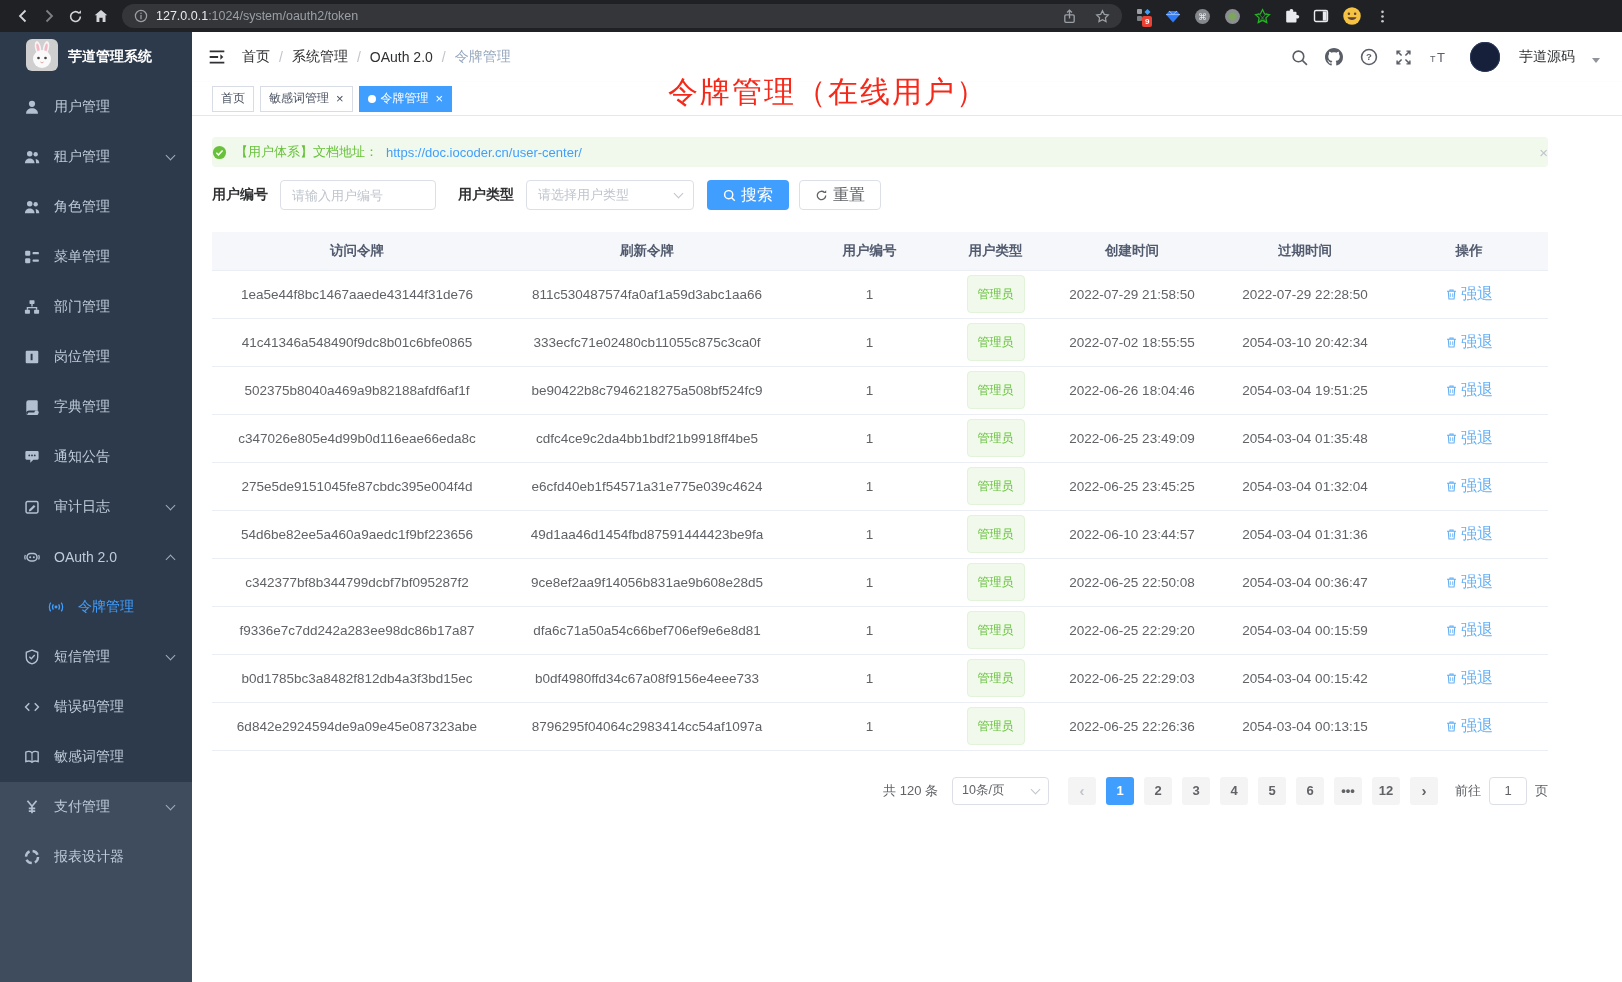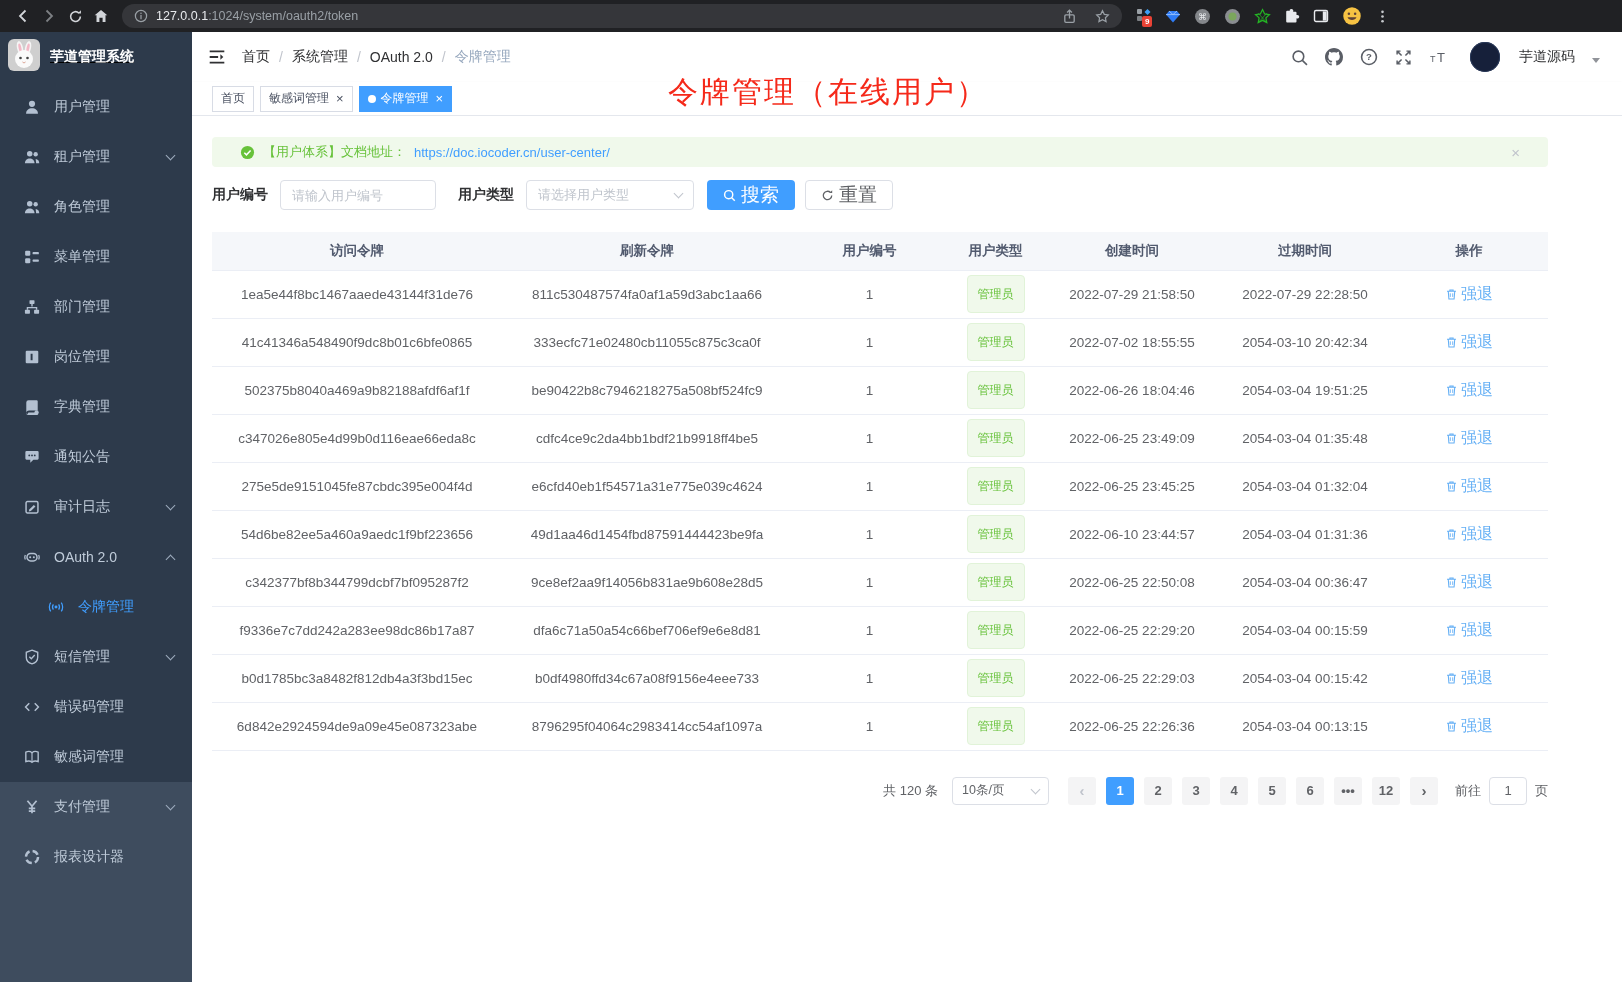--- a/index.html
+++ b/index.html
@@ -19,21 +19,21 @@
   .ext-icons { display:flex; align-items:center; gap:13px; margin-left:14px; }
   .ext { position:relative; display:flex; }
   .ext-badge { position:absolute; left:6px; top:8px; background:#e94235; color:#fff; font-size:8px;
     padding:1px 3px; border-radius:2px; font-weight:bold; }
 
   
   .app { display:flex; height:950px; }
 
   
   .sidebar { width:192px; background:#2d3a4b; display:flex; flex-direction:column; flex-shrink:0; }
-  .logo-row { height:50px; display:flex; align-items:center; gap:10px; padding-left:8px; flex-shrink:0;text-decoration:underline; }
+  .logo-row { height:50px; display:flex; align-items:center; gap:10px; padding-left:26px; flex-shrink:0; }
   .logo-title { color:#fff; font-size:14px; font-weight:bold; }
   .menu-item { height:50px; display:flex; align-items:center; color:#bfcbd9; font-size:14px;
     padding:0 18px 0 24px; cursor:pointer; }
   .menu-item .mi-icon { width:17px; display:flex; margin-right:13px; color:#b3c0d1; }
   .menu-item.sub { padding-left:48px; }
   .menu-item.active { color:#409eff; }
   .menu-item.active .mi-icon { color:#409eff; }
   .chev { margin-left:auto; width:7px; height:7px; border-right:1.5px solid #9fadbf;
     border-bottom:1.5px solid #9fadbf; transform:rotate(45deg); margin-top:-3px; }
   .chev.up { transform:rotate(-135deg); margin-top:4px; }
@@ -65,36 +65,36 @@
   .tag-close { font-size:13px; line-height:1; margin-left:2px; }
 
   .annotation { position:absolute; left:476px; top:40px; font-size:30px; letter-spacing:2px;
     color:#f5291a; font-weight:400; z-index:20; white-space:nowrap; }
 
   
   .content { padding:21px 0 0 20px; background:#fff; flex:1; }
   .content-inner { width:1336px; }
 
   .alert { height:30px; background:#f0f9eb; border-radius:4px; display:flex; align-items:center;
-    gap:8px; padding:0 28px; font-size:13px; color:#67c23a; }
+    gap:8px; padding:0 0; font-size:13px; color:#67c23a; }
   .alert-link { color:#409eff; cursor:pointer; }
   .alert-close { margin-left:auto; color:#c0c4cc; font-size:15px; cursor:pointer; }
 
   .filter-row { margin-top:13px; display:flex; align-items:center; }
   .f-label { font-size:14px; font-weight:bold; color:#303133; margin-right:12px; }
   .f-input { width:156px; height:30px; border:1px solid #dcdfe6; border-radius:4px; padding:0 11px;
     font-size:13px; color:#606266; outline:none; font-family:inherit; }
   .f-input::placeholder { color:#bfc4cc; }
   .f-select { width:168px; height:30px; border:1px solid #dcdfe6; border-radius:4px; display:flex;
     align-items:center; justify-content:space-between; padding:0 11px; font-size:13px; color:#bfc4cc;
     cursor:pointer; }
   .sel-chev { width:7px; height:7px; border-right:1.3px solid #c0c4cc; border-bottom:1.3px solid #c0c4cc;
     transform:rotate(45deg); margin-top:-3px; }
   .gap22 { width:22px; } .gap13 { width:13px; } .gap10 { width:10px; }
-  .btn { height:30px; border-radius:4px; font-size:19px; display:inline-flex; align-items:center;
+  .btn { height:30px; border-radius:4px; font-size:16px; display:inline-flex; align-items:center;
     gap:5px; padding:0 15px; cursor:pointer; border:1px solid transparent; font-family:inherit; }
   .btn-primary { background:#409eff; color:#fff; }
   .btn-plain { background:#fff; border-color:#dcdfe6; color:#606266; }
 
   table.data-table { margin-top:22px; width:1336px; border-collapse:collapse; text-align:center;
     font-size:13.5px; color:#606266; }
   .data-table thead th { height:38px; background:#f5f7fa; color:#515a6e; font-weight:bold;
     font-size:13.5px; border-bottom:1px solid #ebeef5; }
   .data-table tbody td { height:48px; border-bottom:1px solid #ebeef5; }
   .tag-success { display:inline-block; padding:12px 10px; background:#f0f9eb; border:1px solid #e1f3d8;

